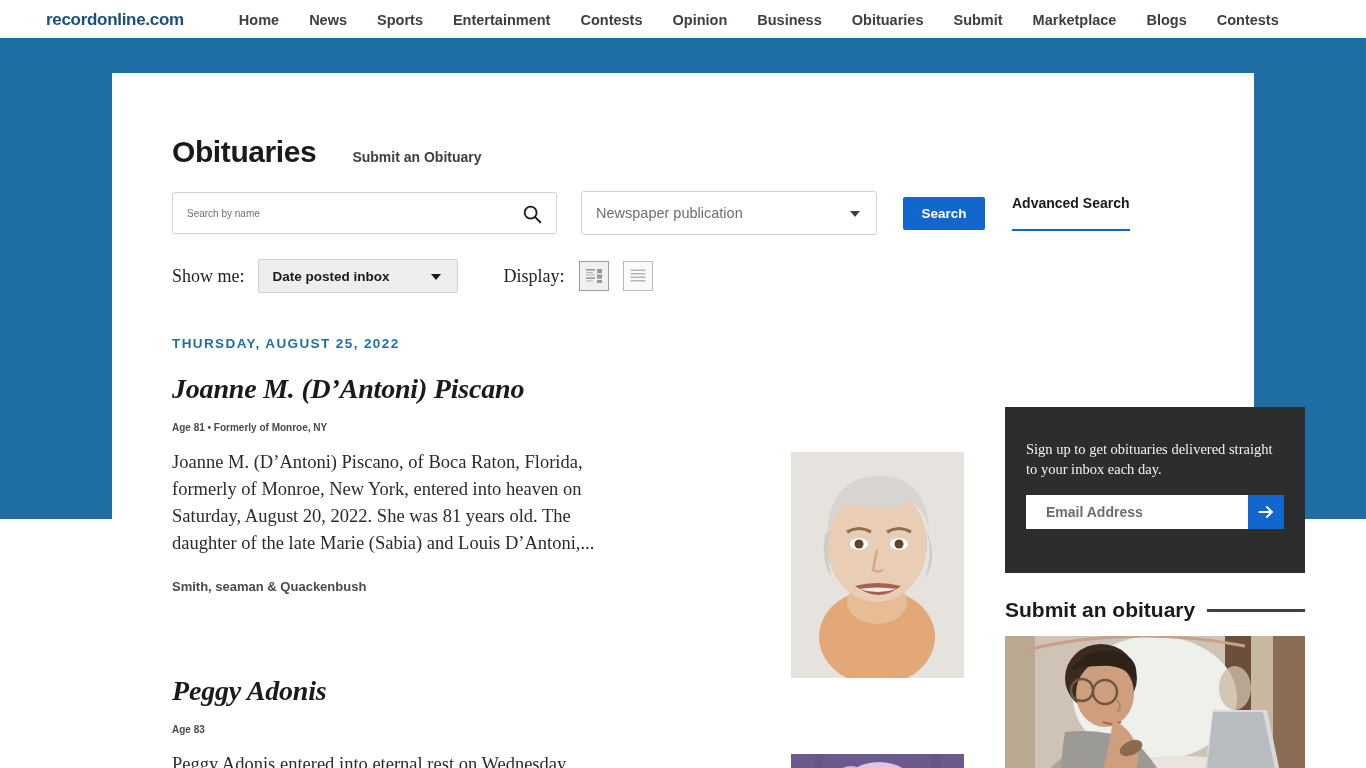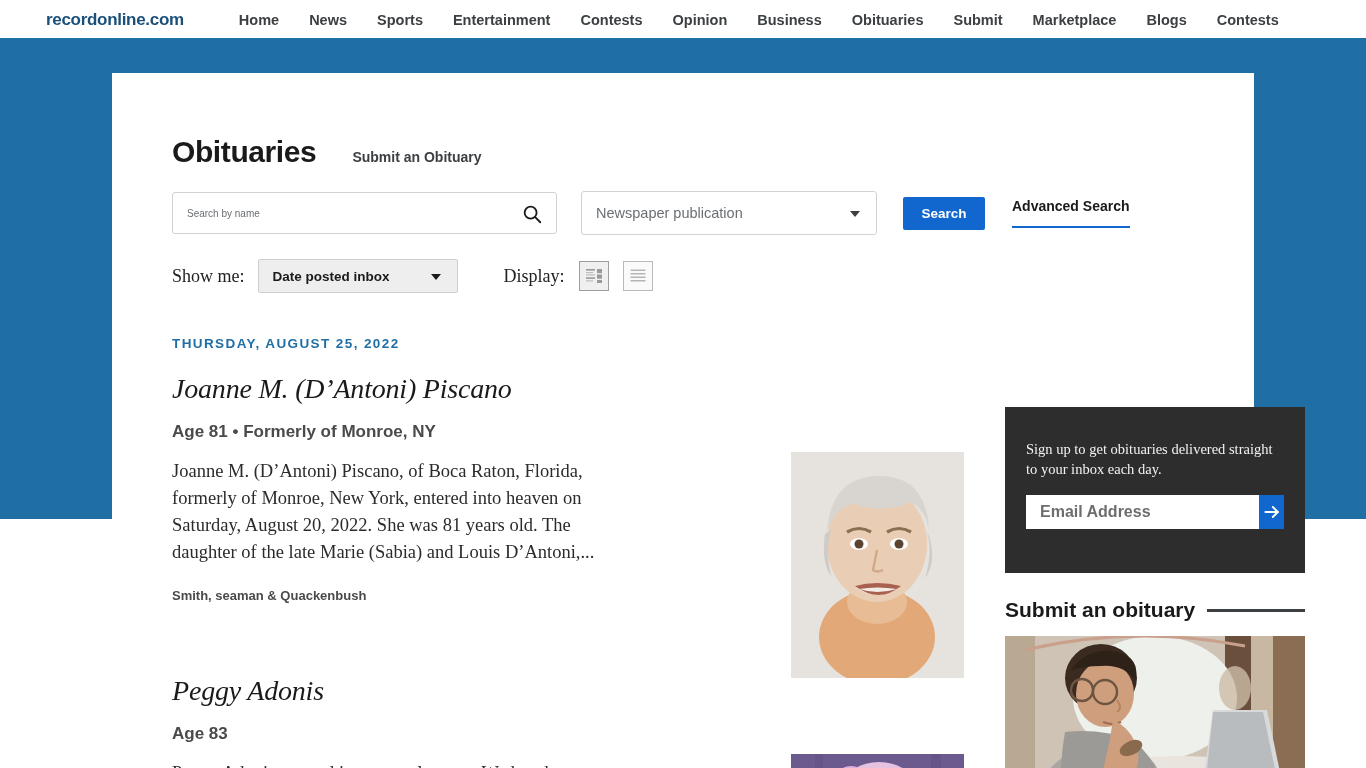--- a/index.html
+++ b/index.html
@@ -87,21 +87,21 @@
   }
   .search-btn {
     margin-left: 26px; width: 82px; height: 33px;
     background: #1267cf; color: #fff; border: 0; border-radius: 2px;
     font-size: 13.5px; font-weight: 700; cursor: pointer;
     font-family: "Liberation Sans", sans-serif;
   }
   .adv-search {
     margin-left: 27px; font-size: 14px; font-weight: 700; color: #1a1a1a;
     text-decoration: none; border-bottom: 2px solid #1267cf;
-    padding-bottom: 12px; white-space: nowrap;
+    padding-bottom: 18px; white-space: nowrap;
   }
 
   
   .filter-row {
     position: absolute; top: 186px; left: 60px;
     display: flex; align-items: center;
   }
   .lbl-italic {
     font-family: "Liberation Serif", serif; 
     font-size: 18px; color: #222;
@@ -133,24 +133,24 @@
     font-size: 13.5px; font-weight: 800; color: #1f6fa5;
     letter-spacing: 1.4px;
   }
 
   
   .obit { position: absolute; left: 60px; width: 620px; }
   .obit1 { top: 300px; }
   .obit2 { top: 602px; }
   .obit-name {
     font-family: "Liberation Serif", serif; font-style: italic;
-    font-size: 28px; color: #1a1a1a; letter-spacing: -0.2px;
+    font-size: 28px; color: #1a1a1a; letter-spacing: -0.2px; font-weight: bold;
   }
   .obit-meta {
-    margin-top: 17px; font-size: 17px; font-weight: 700; color: #4a4a4a;
+    margin-top: 17px; font-size: 10px; font-weight: 700; color: #4a4a4a;
   }
   .obit-body {
     margin-top: 16px; font-family: "Liberation Serif", serif;
     font-size: 18.5px; line-height: 27px; color: #2b2b2b; width: 448px;
   }
   .obit-home {
     margin-top: 22px; font-size: 13px; font-weight: 700; color: #4a4a4a;
   }
 
   
@@ -171,22 +171,22 @@
   }
   .digest h3 { color: #fff; font-size: 16.5px; font-weight: 800; }
   .digest p {
     margin-top: 10px; color: #f2f2f2; font-family: "Liberation Serif", serif;
     font-size: 14.5px; line-height: 20px;
   }
   .digest-form {
     margin-top: 16px; display: flex; width: 258px; height: 34px;
   }
   .digest-form input {
-    flex: 1; border: 0; outline: none; padding-left: 14px;
-    font-size: 16px; font-weight: 700; color: #555;
+    flex: 1; border: 0; outline: none; padding-left: 20px;
+    font-size: 14px; font-weight: 700; color: #555;
     font-family: "Liberation Sans", sans-serif;
   }
   .digest-form input::placeholder { color: #6d6d6d; }
   .digest-form button {
     width: 36px; background: #1267cf; border: 0; cursor: pointer;
     display: flex; align-items: center; justify-content: center;
   }
 
   .sb-head {
     position: absolute; top: 525px; left: 893px;

